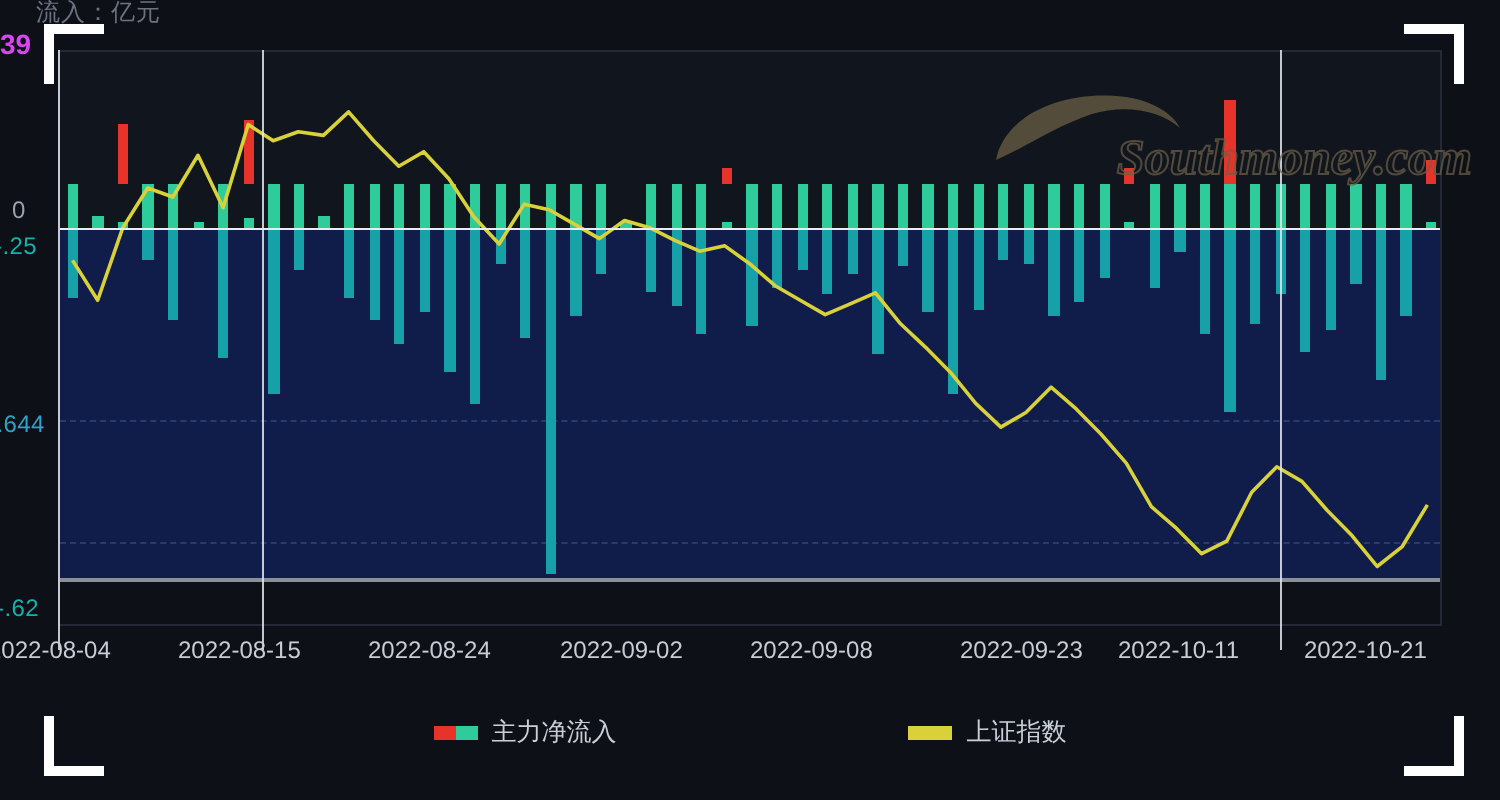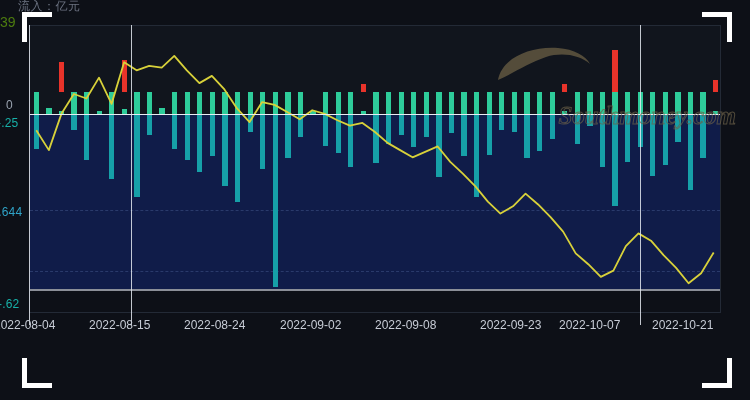--- a/index.html
+++ b/index.html
@@ -12,21 +12,21 @@
   #root { position: relative; width: 750px; height: 400px; background: #0d1017; }
 
   
   .hdr-label {
     position: absolute; left: 18px; top: -2px;
     font-size: 12px; color: #6b7280; letter-spacing: .5px;
     white-space: nowrap;
   }
   .hdr-value {
     position: absolute; left: 0px; top: 14px;
-    font-size: 14px; color: #4d7c0f; font-weight: normal;
+    font-size: 14px; color: #d946ef; font-weight: bold;
     white-space: nowrap;
     text-align: right;
   }
 
   
   .plot {
     position: absolute; left: 29px; top: 25px;
     width: 692px; height: 288px;
     background: #11151d;
     border: 1px solid #232a36;
@@ -117,21 +117,20 @@
     font-family: "DejaVu Sans", sans-serif;
     white-space: nowrap;
   }
   .wm-en {
     position: absolute; right: 4px; top: 38px;
     font-size: 25px; font-style: italic; font-weight: bold;
     color: transparent;
     -webkit-text-stroke: 1px #6b6048;
     font-family: "Liberation Serif", serif;
     white-space: nowrap;
-    margin-top: 36px;
   }
   .wm-swoosh {
     position: absolute; left: 6px; top: 18px;
     width: 96px; height: 40px;
   }
 
   
   .overlay-title {
     position: absolute; left: 0; right: 0; top: 140px;
     text-align: center;
@@ -305,23 +304,36 @@
   <div class="ytick neg" style="left:-3px; top:116px">-.25</div>
   <div class="ytick teal" style="left:-6px; top:205px">-.644</div>
   <div class="ytick neg" style="left:-2px; top:297px">-.62</div>
 
   <div class="xtick" style="left:-6px">2022-08-04</div>
   <div class="xtick" style="left:89px">2022-08-15</div>
   <div class="xtick" style="left:184px">2022-08-24</div>
   <div class="xtick" style="left:280px">2022-09-02</div>
   <div class="xtick" style="left:375px">2022-09-08</div>
   <div class="xtick" style="left:480px">2022-09-23</div>
-  <div class="xtick" style="left:559px">2022-10-07</div>
+  <div class="xtick" style="left:559px">2022-10-11</div>
   <div class="xtick" style="left:652px">2022-10-21</div>
 
+  <div class="legend">
+    <div class="legend-item">
+      <span class="lg-swatch-split">
+          <i></i>
+          <i></i>
+        </span>
+      <span class="legend-label">主力净流入</span>
+    </div>
+    <div class="legend-item">
+      <span class="lg-swatch-solid"></span>
+      <span class="legend-label">上证指数</span>
+    </div>
+  </div>
 
   <div class="wm">
     <svg class="wm-swoosh" viewBox="0 0 96 40">
       <path d="M2 34 C6 12, 34 0, 62 2 C78 3, 90 10, 94 18 C84 9, 66 6, 50 11 C32 17, 18 27, 2 34 Z" fill="#6e6246"></path>
     </svg>
     <div class="wm-en">Southmoney.com</div>
   </div>
 
 
   <div class="corner c-tl">

